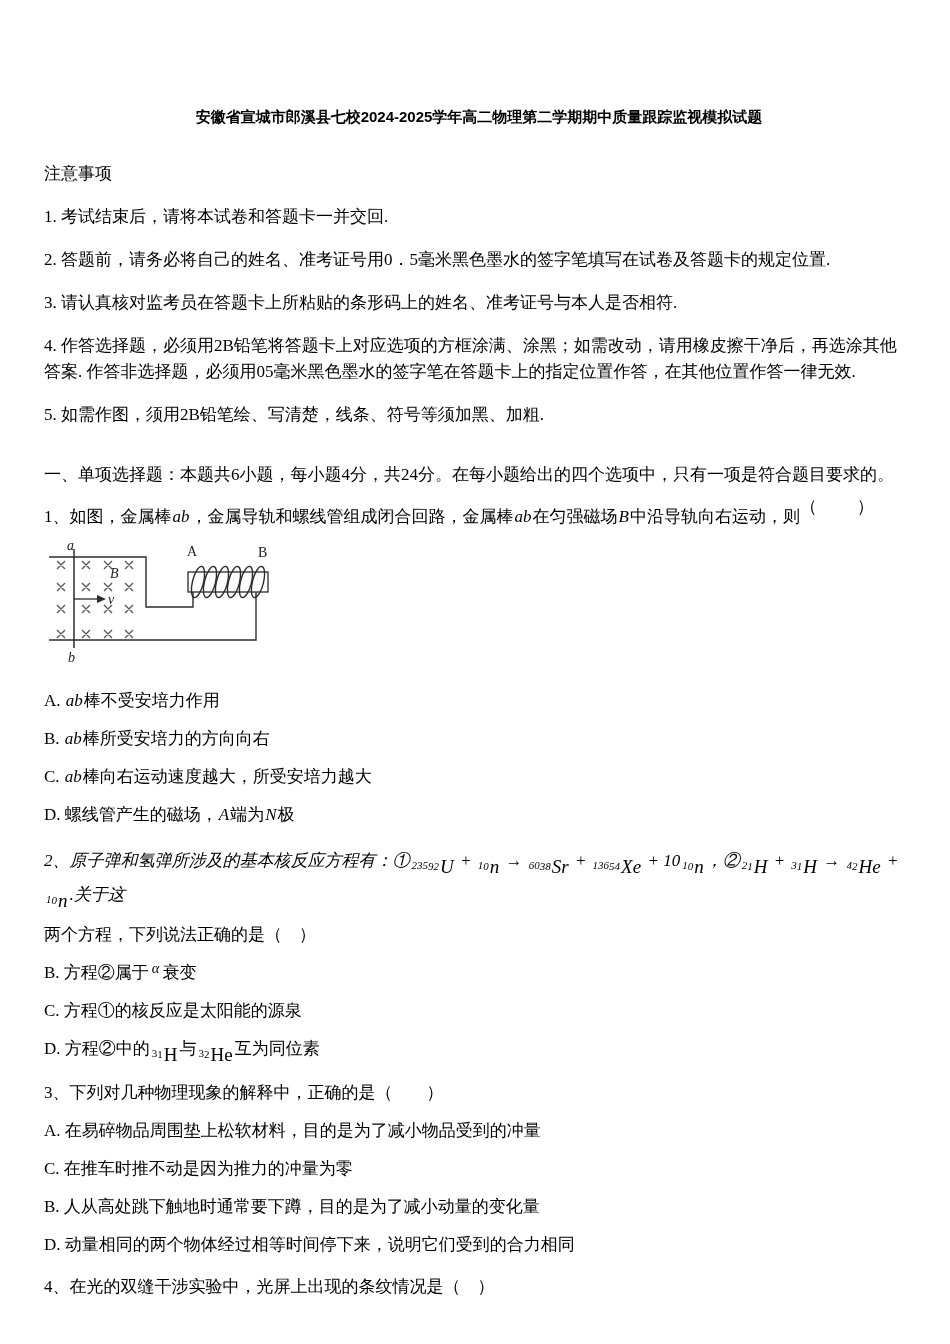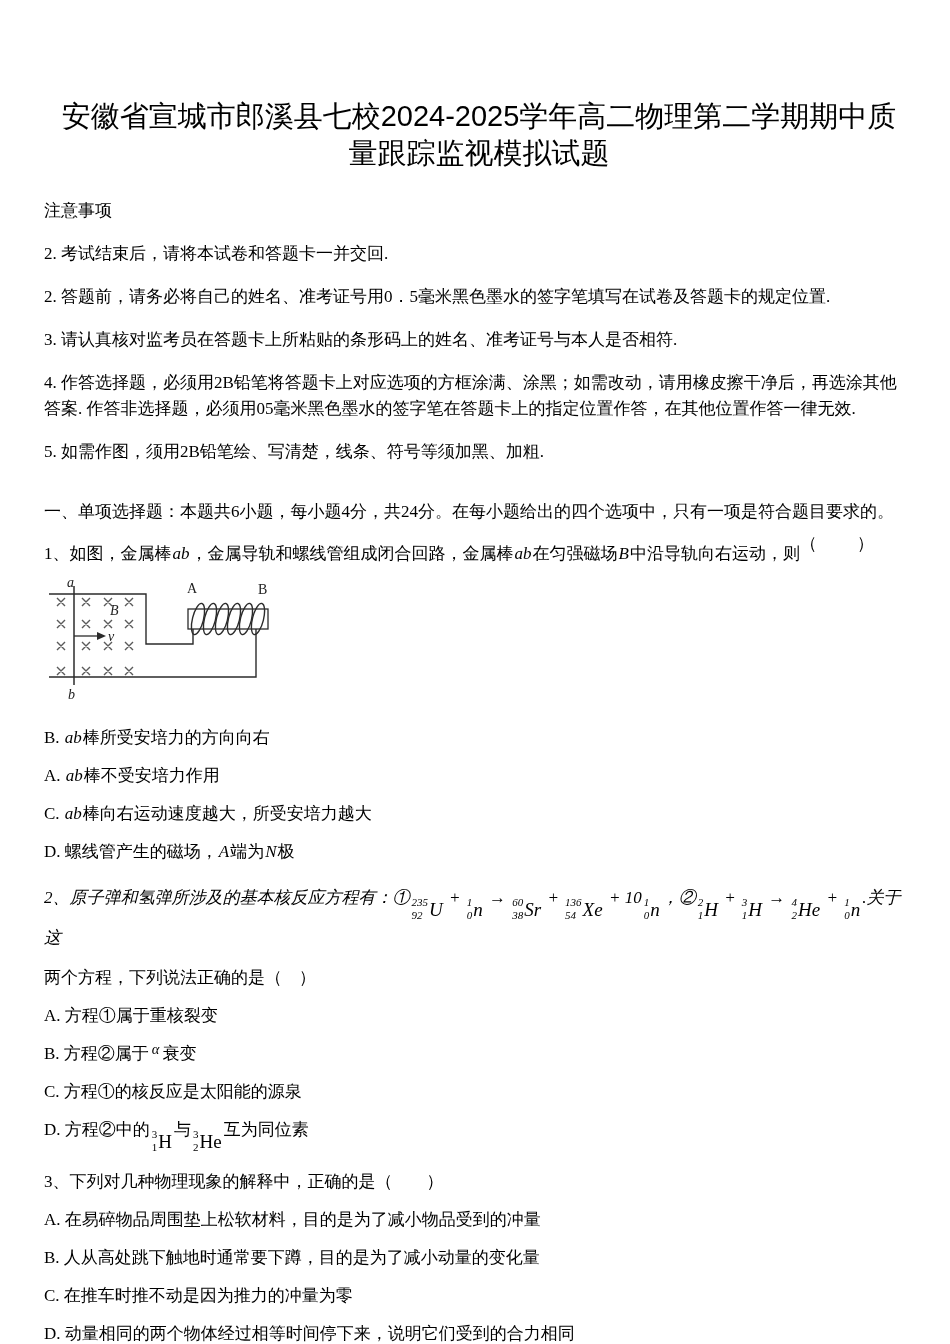--- a/index.html
+++ b/index.html
@@ -8,56 +8,56 @@
     width:950px;height:1344px;
     box-sizing:border-box;
     background:#fff;color:#000;
     font-family:"Liberation Serif","DejaVu Serif",serif;
     font-size:17px;line-height:26px;
     padding:98px 40px 0 44px;
     overflow:hidden;
   }
   .title{
     font-family:"Liberation Sans","DejaVu Sans",sans-serif;
-    font-weight:normal;
-    font-size:29px;line-height:37px;
+    font-weight:bold;
+    font-size:15px;line-height:37px;
     text-align:center;
     margin:0 2px 26px 6px;
   }
   .line{margin:0;}
   .notice .line{margin-bottom:1px;margin-top:17px;}
   .section-heading{margin-top:34px;}
   .stem{margin-top:16px;}
   .option{margin-top:12px;}
   .q2-cont{margin-top:10px;}
   .fig-wrap{margin:10px 0 2px 2px;}
   .run-it{font-style:italic;padding:0 1px;}
   .run-raised{position:relative;top:-10px;letter-spacing:2px;}
   .run-alpha{font-style:italic;position:relative;top:-5px;font-size:0.85em;padding:0 3px;}
   
   .nuc{display:inline-flex;align-items:center;vertical-align:-3px;margin:0 2px;line-height:1;}
-  .ss{display:inline-flex;flex-direction:column;align-items:flex-start;font-size:11px;line-height:1;margin-right:1px;}
+  .ss{display:inline-flex;flex-direction:row;align-items:center;font-size:11px;line-height:1;margin-right:1px;}
   .nsup{display:block;margin-bottom:2px;}
   .nsub{display:block;}
   .nsym{font-size:19px;line-height:1;}
   .eqline{line-height:34px;font-style:italic;}
   
   .figtext{font-family:"Liberation Serif","DejaVu Serif",serif;font-size:14px;fill:#222;}
   .figit{font-style:italic;}
 </style>
 </head>
 <body>
 
 <div class="page">
 
   <h1 class="title">安徽省宣城市郎溪县七校2024-2025学年高二物理第二学期期中质量跟踪监视模拟试题</h1>
 
   <div class="notice">
     <div class="line">注意事项</div>
-    <div class="line">2. 考试结束后，请将本试卷和答题卡一并交回.</div>
+    <div class="line">1. 考试结束后，请将本试卷和答题卡一并交回.</div>
     <div class="line">2. 答题前，请务必将自己的姓名、准考证号用0．5毫米黑色墨水的签字笔填写在试卷及答题卡的规定位置.</div>
     <div class="line">3. 请认真核对监考员在答题卡上所粘贴的条形码上的姓名、准考证号与本人是否相符.</div>
     <div class="line">4. 作答选择题，必须用2B铅笔将答题卡上对应选项的方框涂满、涂黑；如需改动，请用橡皮擦干净后，再选涂其他答案. 作答非选择题，必须用05毫米黑色墨水的签字笔在答题卡上的指定位置作答，在其他位置作答一律无效.</div>
     <div class="line">5. 如需作图，须用2B铅笔绘、写清楚，线条、符号等须加黑、加粗.</div>
   </div>
 
   <div class="line section-heading">一、单项选择题：本题共6小题，每小题4分，共24分。在每小题给出的四个选项中，只有一项是符合题目要求的。</div>
 
   <div class="question">
     <div class="line stem"><span>1、如图，金属棒</span><span class="run-it">ab</span><span>，金属导轨和螺线管组成闭合回路，金属棒</span><span class="run-it">ab</span><span>在匀强磁场</span><span class="run-it">B</span><span>中沿导轨向右运动，则</span><span class="run-raised">（　　）</span></div>
@@ -91,22 +91,22 @@
 
         <text class="figtext figit" x="21" y="10">a</text>
         <text class="figtext figit" x="22" y="122">b</text>
         <text class="figtext figit" x="64" y="38">B</text>
         <text class="figtext figit" x="62" y="64">v</text>
         <text class="figtext" x="141" y="16" font-size="16">A</text>
         <text class="figtext" x="212" y="17" font-size="16">B</text>
       </svg>
     </div>
 
+    <div class="line option"><span>A. </span><span class="run-it">ab</span><span>棒不受安培力作用</span></div>
     <div class="line option"><span>B. </span><span class="run-it">ab</span><span>棒所受安培力的方向向右</span></div>
-    <div class="line option"><span>A. </span><span class="run-it">ab</span><span>棒不受安培力作用</span></div>
     <div class="line option"><span>C. </span><span class="run-it">ab</span><span>棒向右运动速度越大，所受安培力越大</span></div>
     <div class="line option"><span>D. 螺线管产生的磁场，</span><span class="run-it">A</span><span>端为</span><span class="run-it">N</span><span>极</span></div>
   </div>
 
   <div class="question">
     <div class="line stem eqline"><span>2、原子弹和氢弹所涉及的基本核反应方程有：①</span><span class="nuc">
           <span class="ss">
             <span class="nsup">235</span>
             <span class="nsub">92</span>
           </span>
@@ -154,43 +154,42 @@
           </span>
           <span class="nsym">He</span>
         </span><span> + </span><span class="nuc">
           <span class="ss">
             <span class="nsup">1</span>
             <span class="nsub">0</span>
           </span>
           <span class="nsym">n</span>
         </span><span>.关于这</span></div>
     <div class="line q2-cont">两个方程，下列说法正确的是（　）</div>
-    <div class="line option"><span>A. 方程①属于重核裂变</span></div>
     <div class="line option"><span>B. 方程②属于</span><span class="run-alpha">α</span><span>衰变</span></div>
     <div class="line option"><span>C. 方程①的核反应是太阳能的源泉</span></div>
     <div class="line option"><span>D. 方程②中的</span><span class="nuc">
           <span class="ss">
             <span class="nsup">3</span>
             <span class="nsub">1</span>
           </span>
           <span class="nsym">H</span>
         </span><span>与</span><span class="nuc">
           <span class="ss">
             <span class="nsup">3</span>
             <span class="nsub">2</span>
           </span>
           <span class="nsym">He</span>
         </span><span>互为同位素</span></div>
   </div>
 
   <div class="question">
     <div class="line stem">3、下列对几种物理现象的解释中，正确的是（　　）</div>
     <div class="line option">A. 在易碎物品周围垫上松软材料，目的是为了减小物品受到的冲量</div>
+    <div class="line option">C. 在推车时推不动是因为推力的冲量为零</div>
     <div class="line option">B. 人从高处跳下触地时通常要下蹲，目的是为了减小动量的变化量</div>
-    <div class="line option">C. 在推车时推不动是因为推力的冲量为零</div>
     <div class="line option">D. 动量相同的两个物体经过相等时间停下来，说明它们受到的合力相同</div>
   </div>
 
   <div class="question">
     <div class="line stem">4、在光的双缝干涉实验中，光屏上出现的条纹情况是（　）</div>
 
   </div>
 
 </div>
 

